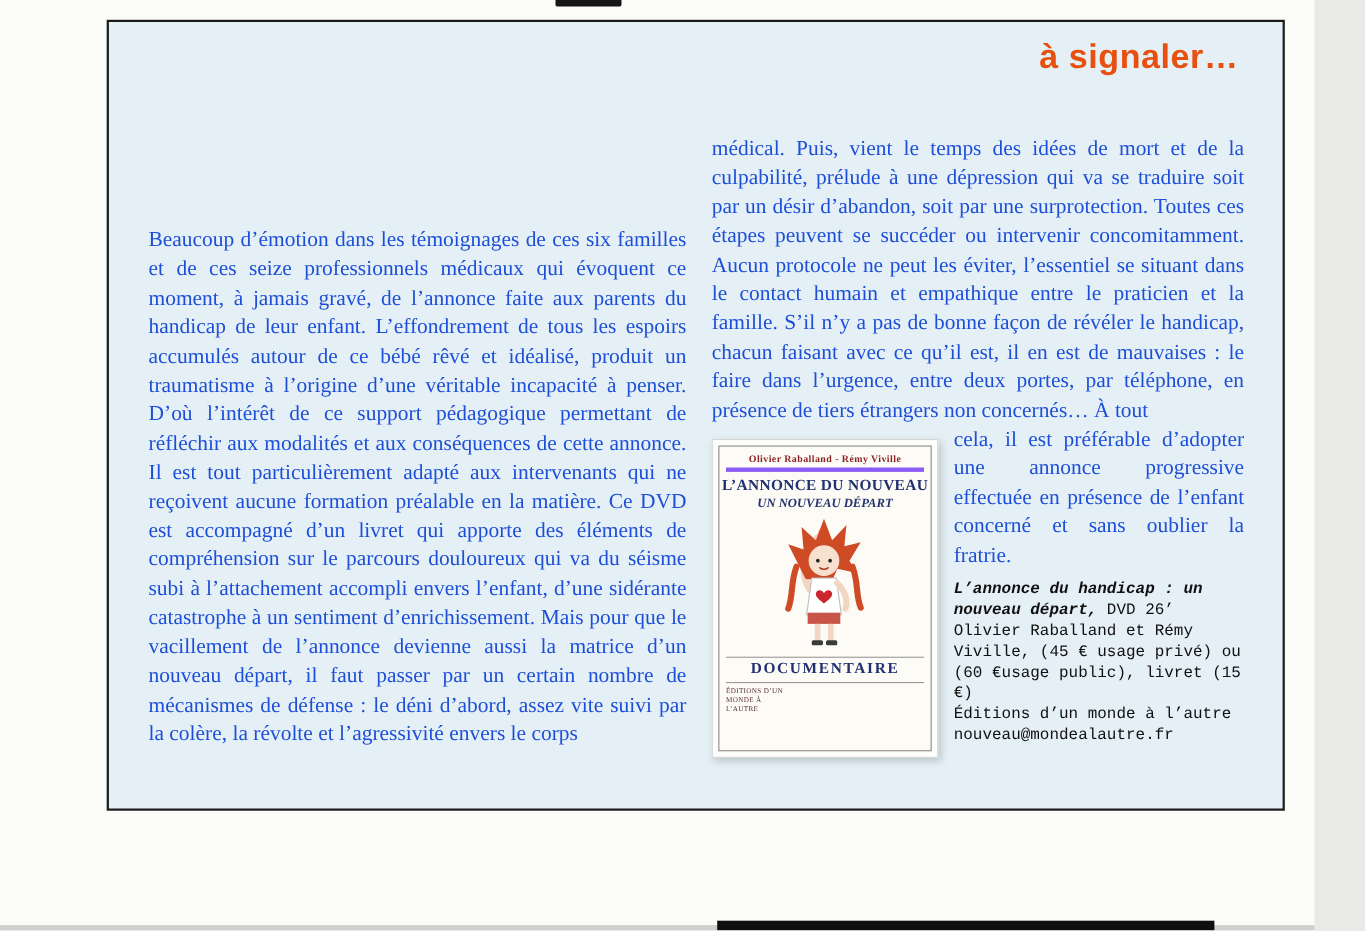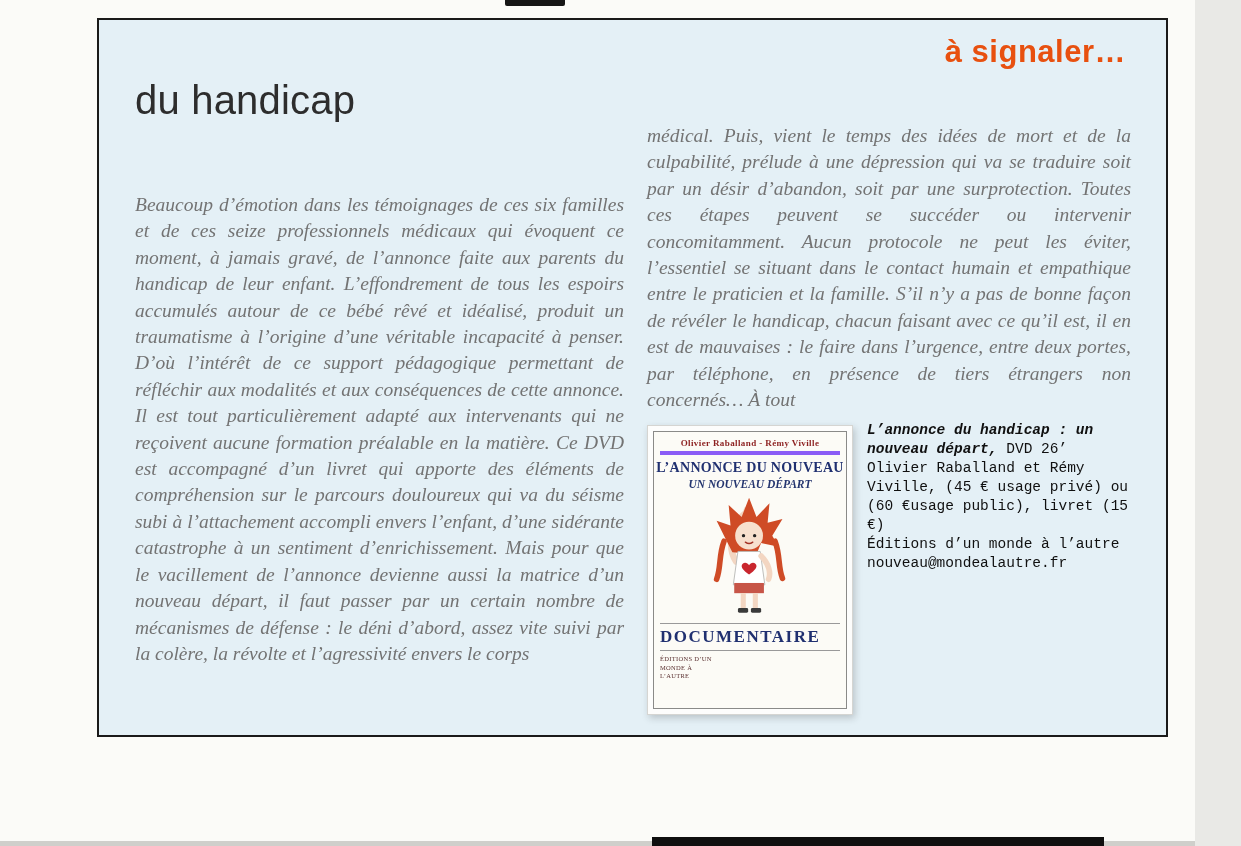--- a/index.html
+++ b/index.html
@@ -47,27 +47,26 @@
     line-height: 48px;
     color: #2d2d2d;
     letter-spacing: 0.2px;
   }
   .title-line { display: block; }
 
   .body-text, .col-left {
     font-size: 19.5px;
     line-height: 26.4px;
     text-align: justify;
-    color: #737373;
-    font-style: italic;
+    color: #1d4ed8;
   }
   .col-left {
     position: absolute;
     left: 36px;
-    top: 172px;
+    top: 186px;
     width: 489px;
   }
   .col-right {
     position: absolute;
     left: 548px;
     top: 103px;
     width: 484px;
   }
   .col-right p { margin: 0; }
 
@@ -118,22 +117,23 @@
     font-style: italic;
     font-weight: bold;
     font-size: 11.5px;
     color: #24356f;
     text-align: center;
   }
   .dvd-art { margin-top: 3px; }
   .dvd-genre {
     margin-top: 2px;
     width: 100%;
-    font-weight: bold;
-    font-size: 17px;
+    text-align: center;
+    font-weight: bold;
+    font-size: 14px;
     letter-spacing: 1.5px;
     color: #203070;
     border-top: 1px solid #999;
     border-bottom: 1px solid #999;
     padding: 3px 0;
   }
   .dvd-publisher {
     margin-top: 4px;
     font-size: 6.5px;
     color: #5a3030;
@@ -203,21 +203,20 @@
 </head>
 <body>
 
 <div class="page">
 
   <div class="article-box">
 
     <div class="section-label">à signaler…</div>
 
     <h1 class="title">
-      <span class="title-line">du handicap</span>
     </h1>
 
     <div class="col-left">Beaucoup d’émotion dans les témoignages de ces six familles et de ces seize professionnels médicaux qui évoquent ce moment, à jamais gravé, de l’annonce faite aux parents du handicap de leur enfant. L’effondrement de tous les espoirs accumulés autour de ce bébé rêvé et idéalisé, produit un traumatisme à l’origine d’une véritable incapacité à penser. D’où l’intérêt de ce support pédagogique permettant de réfléchir aux modalités et aux conséquences de cette annonce. Il est tout particulièrement adapté aux intervenants qui ne reçoivent aucune formation préalable en la matière. Ce DVD est accompagné d’un livret qui apporte des éléments de compréhension sur le parcours douloureux qui va du séisme subi à l’attachement accompli envers l’enfant, d’une sidérante catastrophe à un sentiment d’enrichissement. Mais pour que le vacillement de l’annonce devienne aussi la matrice d’un nouveau départ, il faut passer par un certain nombre de mécanismes de défense : le déni d’abord, assez vite suivi par la colère, la révolte et l’agressivité envers le corps</div>
 
     <div class="col-right">
 
       <p class="body-text">médical. Puis, vient le temps des idées de mort et de la culpabilité, prélude à une dépression qui va se traduire soit par un désir d’abandon, soit par une surprotection. Toutes ces étapes peuvent se succéder ou intervenir concomitamment. Aucun protocole ne peut les éviter, l’essentiel se situant dans le contact humain et empathique entre le praticien et la famille. S’il n’y a pas de bonne façon de révéler le handicap, chacun faisant avec ce qu’il est, il en est de mauvaises : le faire dans l’urgence, entre deux portes, par téléphone, en présence de tiers étrangers non concernés… À tout</p>
 
       <div class="dvd-cover">
         <div class="dvd-inner">
@@ -249,20 +248,21 @@
             <rect x="62" y="108" width="5.5" height="17" fill="#f3d6c2"></rect>
             <rect x="46" y="124" width="11" height="5" rx="1.5" fill="#3a3a3a"></rect>
             <rect x="60" y="124" width="11" height="5" rx="1.5" fill="#3a3a3a"></rect>
           </svg>
 
           <div class="dvd-genre">DOCUMENTAIRE</div>
           <div class="dvd-publisher">ÉDITIONS D’UN MONDE À L’AUTRE</div>
         </div>
       </div>
 
+      <p class="body-text wrap-text">cela, il est préférable d’adopter une annonce progressive effectuée en présence de l’enfant concerné et sans oublier la fratrie.</p>
 
       <div class="caption">
         <span class="caption-lead">L’annonce du handicap : un nouveau départ,</span><span class="caption-rest"> DVD 26’ Olivier Raballand et Rémy Viville, (45 € usage privé) ou (60 €usage public), livret (15 €)</span><br>
         <span>Éditions d’un monde à l’autre</span><br>
         <span>nouveau@mondealautre.fr</span>
       </div>
 
     </div>
   </div>
 

